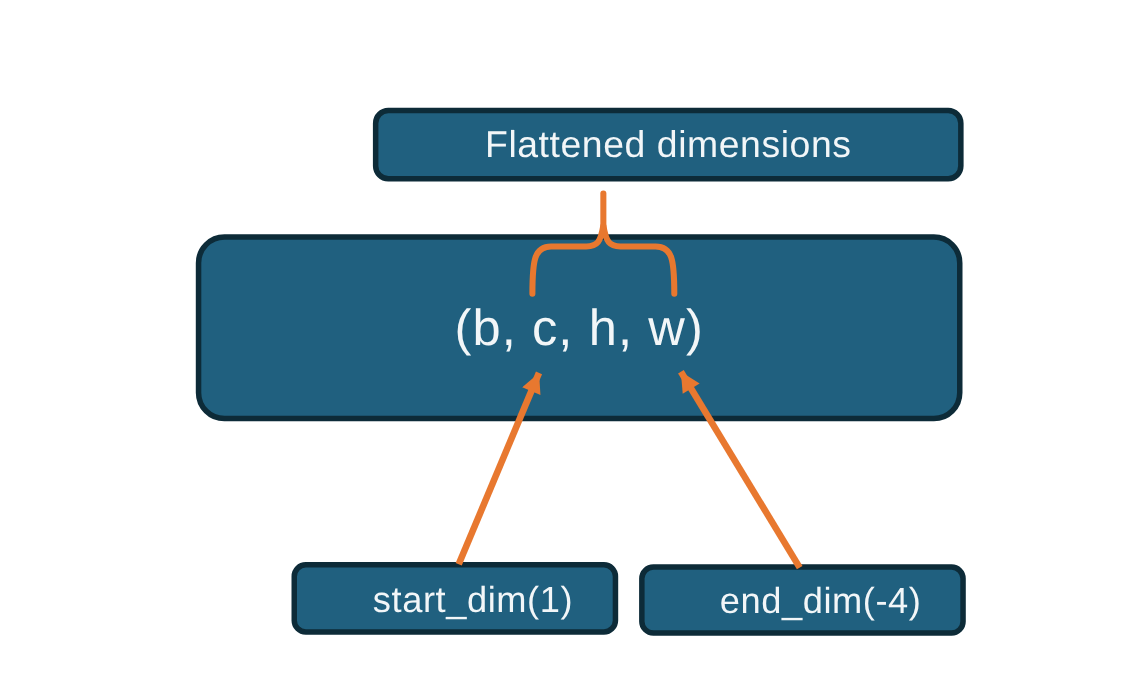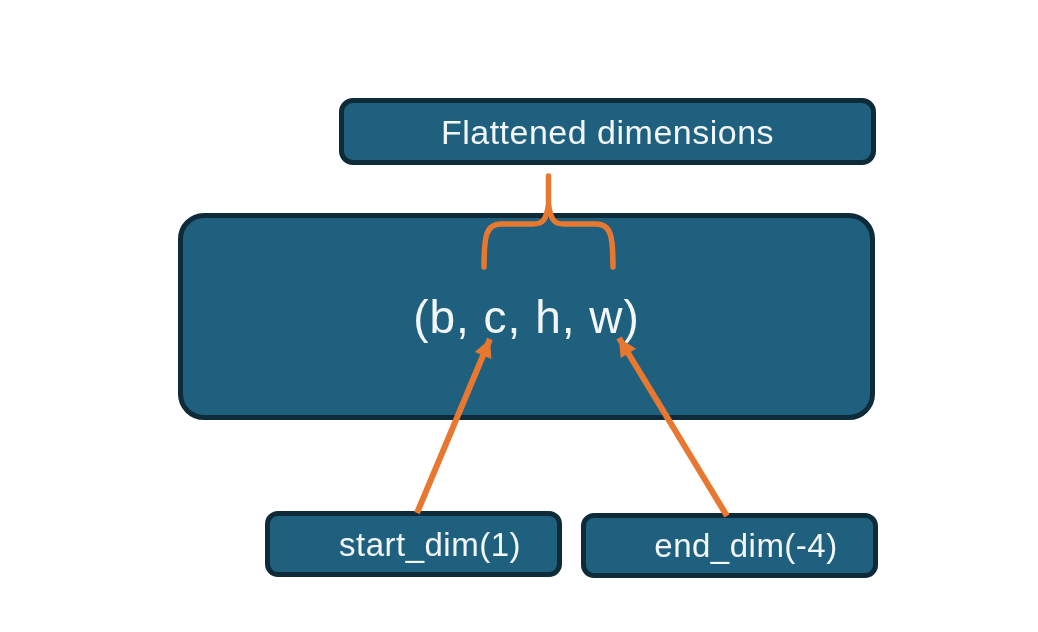--- a/index.html
+++ b/index.html
@@ -35,21 +35,21 @@
   .node-top {
     left: 295px; top: 98px;
     width: 537px; height: 67px;
     border-radius: 14px;
     font-size: 34px;
     letter-spacing: 0.5px;
     margin-left: 44px;
   }
   .node-main {
     left: 178px; top: 213px;
-    width: 697px; height: 207px;
+    width: 697px; height: 170px;
     border-radius: 26px;
     font-size: 46px;
     letter-spacing: 1px;
   }
   .node-small {
     width: 297px; height: 66px;
     border-radius: 13px;
     font-size: 33px;
     letter-spacing: 0.5px;
     padding-left: 33px;

